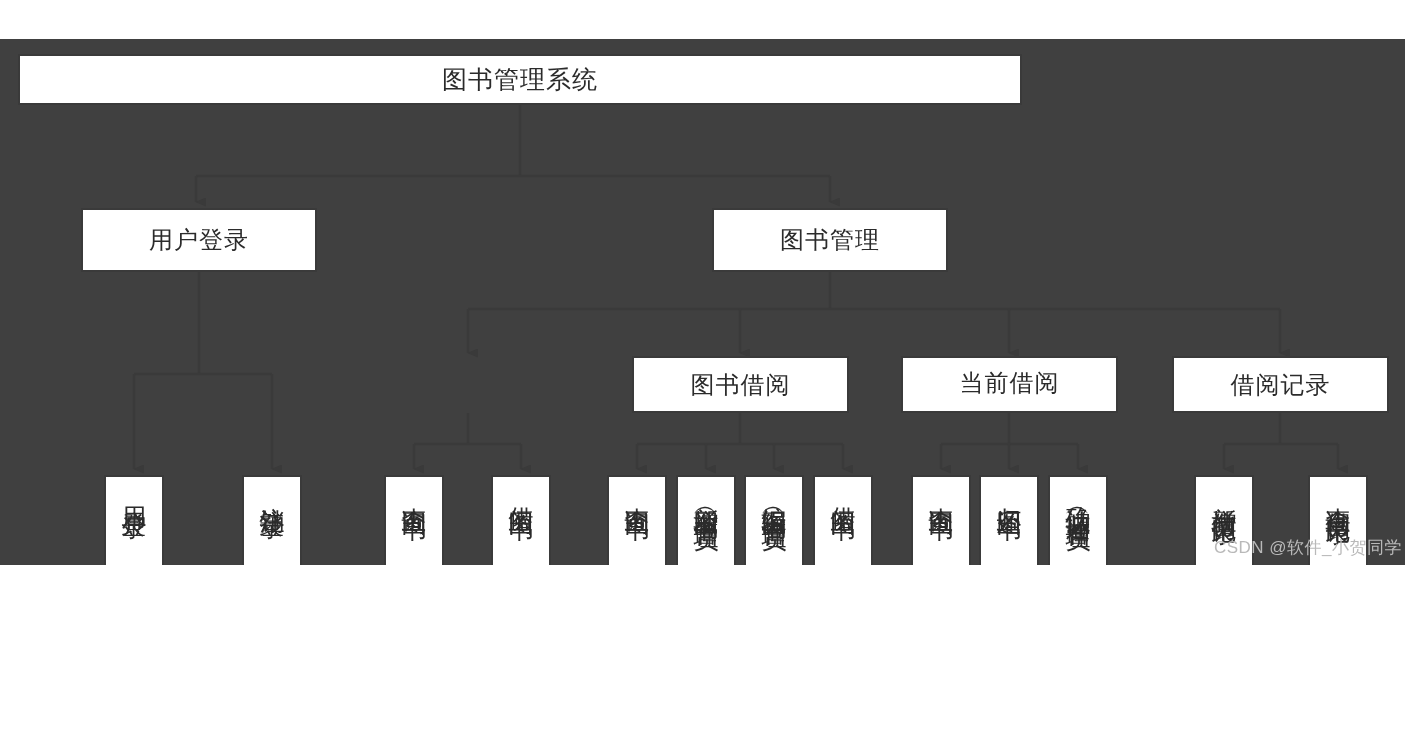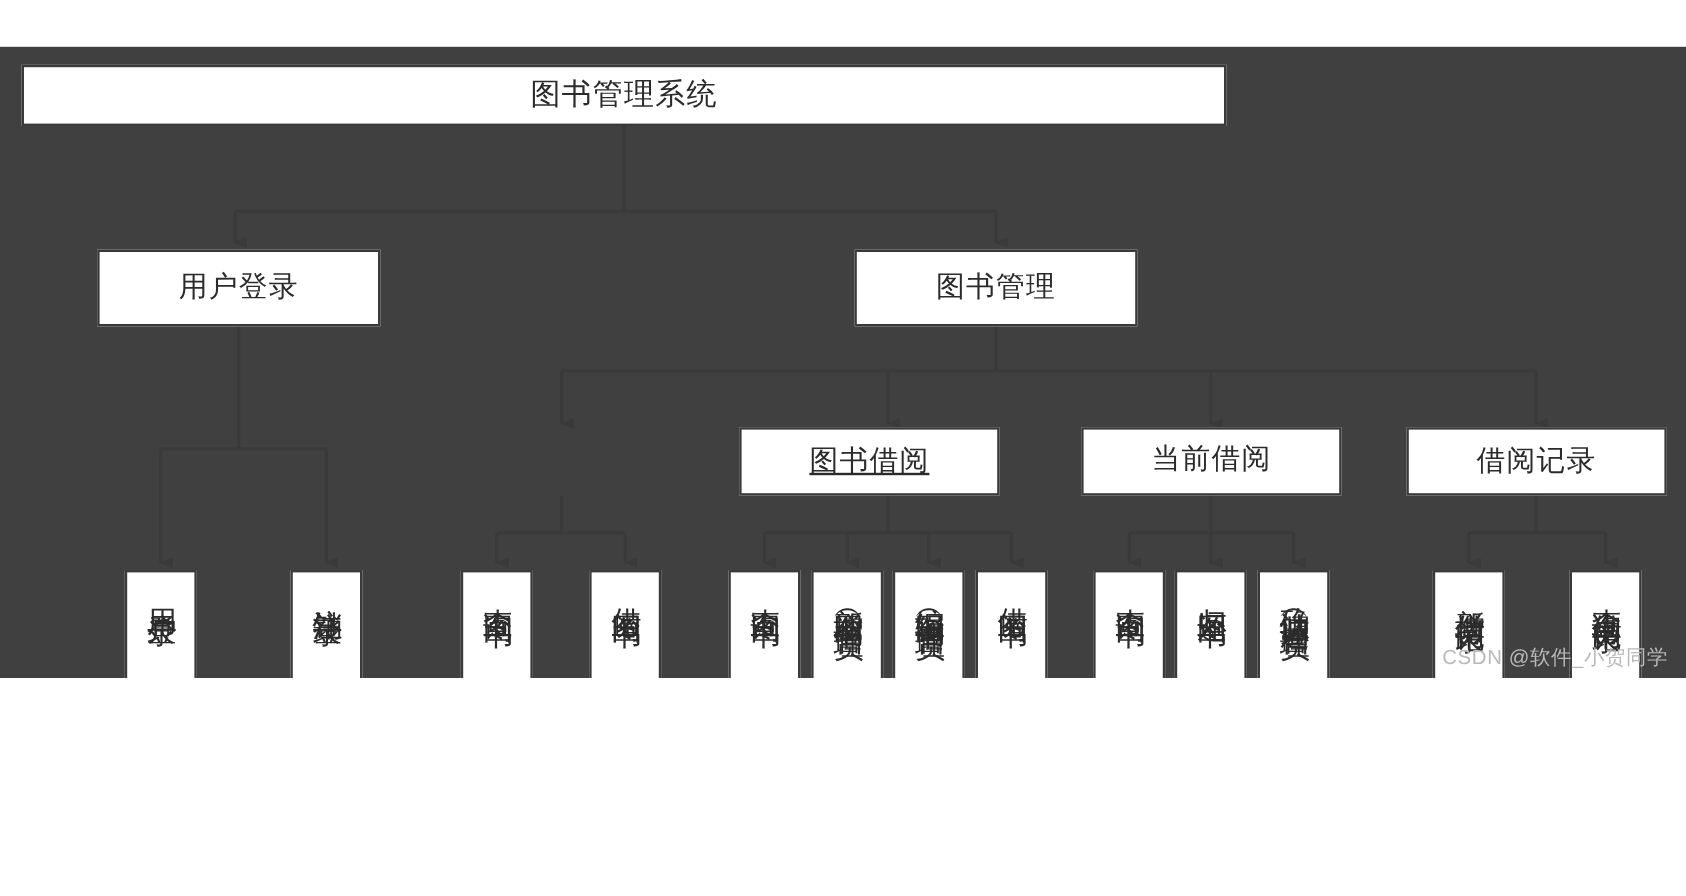--- a/index.html
+++ b/index.html
@@ -60,21 +60,21 @@
   .node.vert .label {
     writing-mode: vertical-rl;
     text-orientation: upright;
     font-size: 25px;
     line-height: 1.0;
     letter-spacing: 3px;
     height: auto;
   }
   #watermark {
     position: absolute;
-    right: 15px;
+    right: 3px;
     bottom: 6px;
     font-size: 17px;
     color: #b9b9b9;
     letter-spacing: 0.5px;
     white-space: nowrap;
     user-select: none;
     text-align: center;
   }
 </style>
 </head>
@@ -136,21 +136,21 @@
     <span class="label">图书管理系统</span>
   </div>
 
   <div class="node horiz" style="left:81px; top:169px; width:236px; height:64px;">
     <span class="label">用户登录</span>
   </div>
   <div class="node horiz" style="left:712px; top:169px; width:236px; height:64px;">
     <span class="label">图书管理</span>
   </div>
 
-  <div class="node horiz" style="left:616px; top:317px; width:217px; height:57px;text-decoration:underline;">
+  <div class="node horiz" style="left:632px; top:317px; width:217px; height:57px;">
     <span class="label">图书借阅</span>
   </div>
   <div class="node horiz" style="left:901px; top:317px; width:217px; height:57px;font-family:Liberation Mono, monospace;">
     <span class="label">当前借阅</span>
   </div>
   <div class="node horiz" style="left:1172px; top:317px; width:217px; height:57px;">
     <span class="label">借阅记录</span>
   </div>
 
   <div class="node vert" style="left:104px; top:436px; width:60px; height:297px;">

